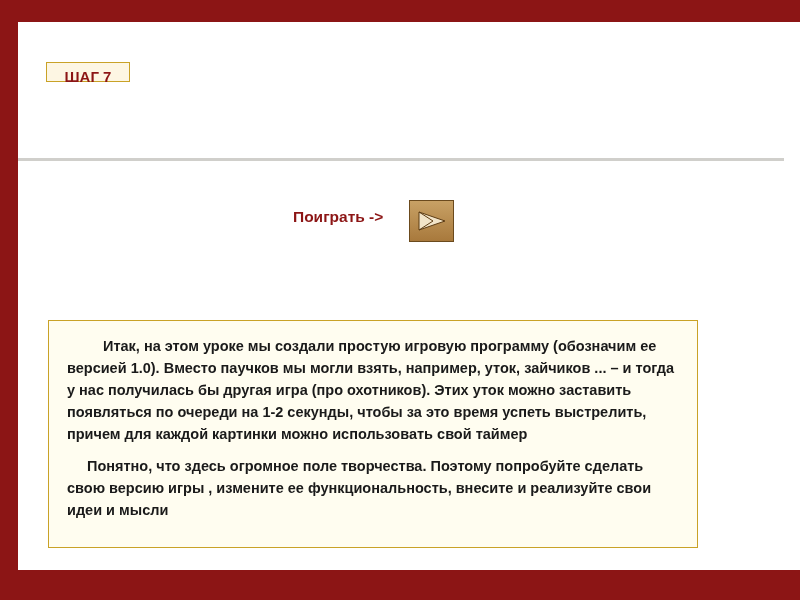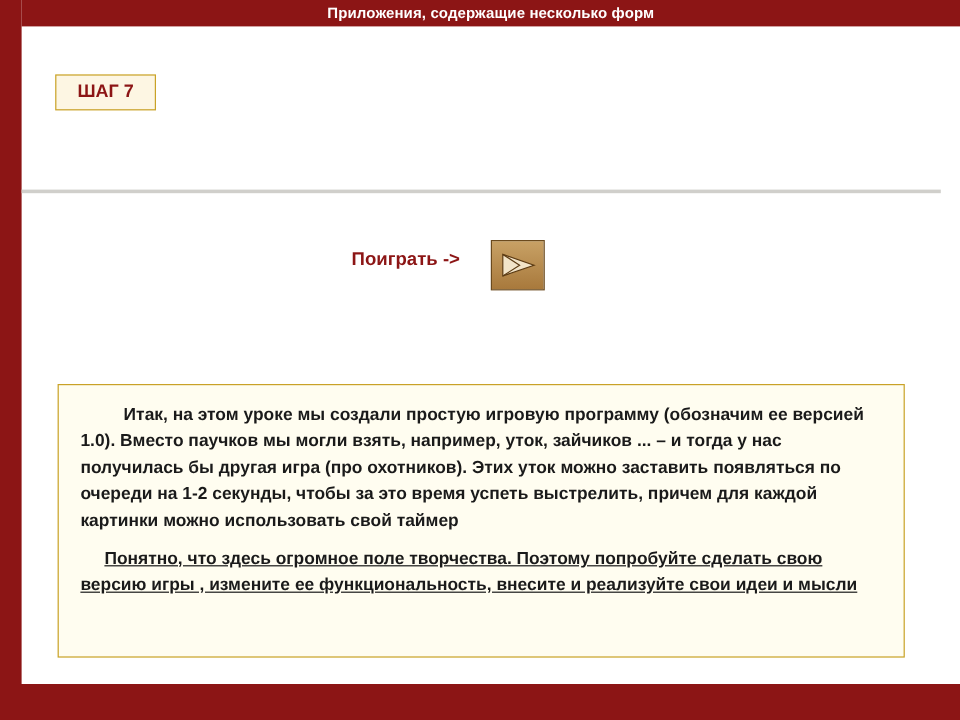--- a/index.html
+++ b/index.html
@@ -60,21 +60,21 @@
     font-weight: bold;
     font-family: "Liberation Sans", sans-serif;
     letter-spacing: 0.1px;
   }
   
   .step-badge {
     position: absolute;
     left: 46px;
     top: 62px;
     width: 84px;
-    height: 30px;
+    height: 20px;
     background: #fdf6e3;
     border: 1px solid #c9a227;
     box-sizing: border-box;
     color: #8c1515;
     font-size: 15px;
     font-weight: bold;
     text-align: center;
     line-height: 28px;
     font-family: "Liberation Sans", sans-serif;
   }
@@ -132,52 +132,50 @@
     justify-content: center;
   }
   .play-icon svg {
     display: block;
   }
   
   .summary-box {
     position: absolute;
     left: 48px;
     top: 320px;
-    width: 706px;
+    width: 650px;
     height: 228px;
     background: #fffdf0;
     border: 1px solid #c9a227;
     box-sizing: border-box;
     padding: 14px 18px 10px 18px;
   }
   .summary-box p {
     margin: 0 0 8px 0;
     font-size: 14.5px;
     font-weight: bold;
     color: #1a1a1a;
     line-height: 22px;
     font-family: "Liberation Sans", sans-serif;
   }
   .summary-box p.first {
     text-indent: 36px;
     margin-bottom: 10px;
   }
   .summary-box p.second {
     text-indent: 20px;
-    text-decoration: underline;
   }
 </style>
 </head>
 <body>
 
 <div class="slide">
 
   <div class="left-bar"></div>
   <div class="top-band"></div>
-  <div class="top-title">Приложения, содержащие несколько форм</div>
 
   <div class="step-badge">ШАГ 7</div>
 
 
   <div class="divider"></div>
 
   <div class="play-label">Поиграть -&gt;</div>
 
   <div class="play-icon">
     <svg width="30" height="26" viewBox="0 0 30 26" aria-hidden="true">

